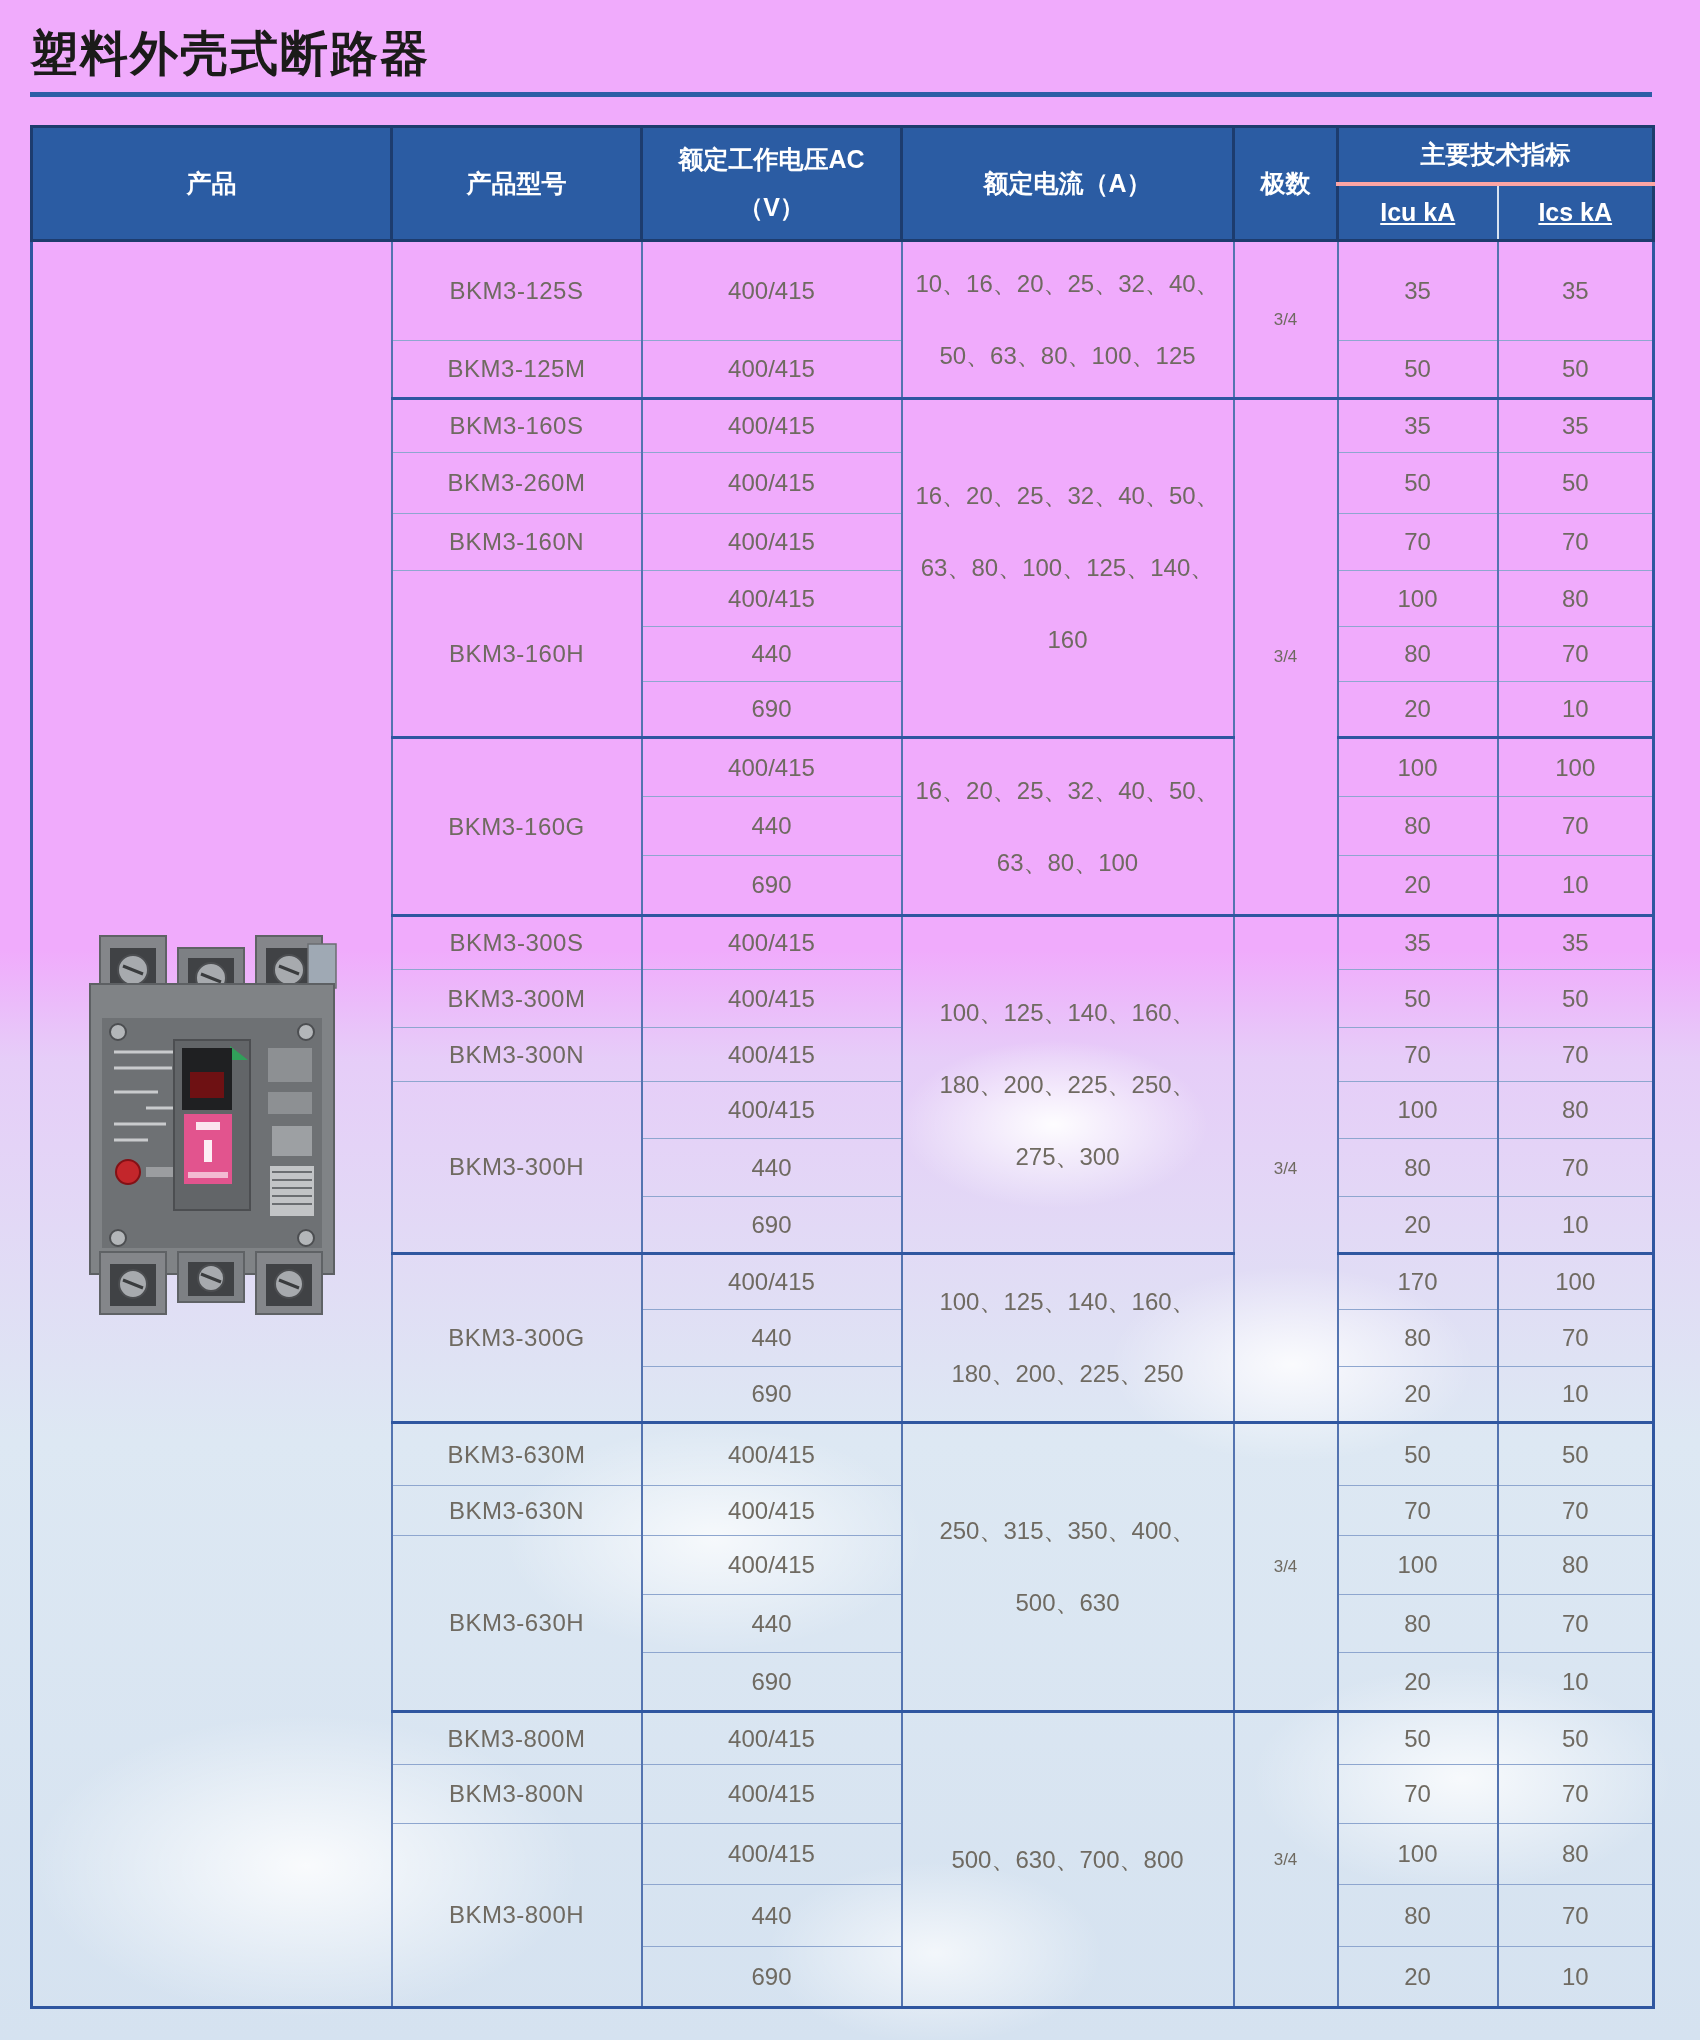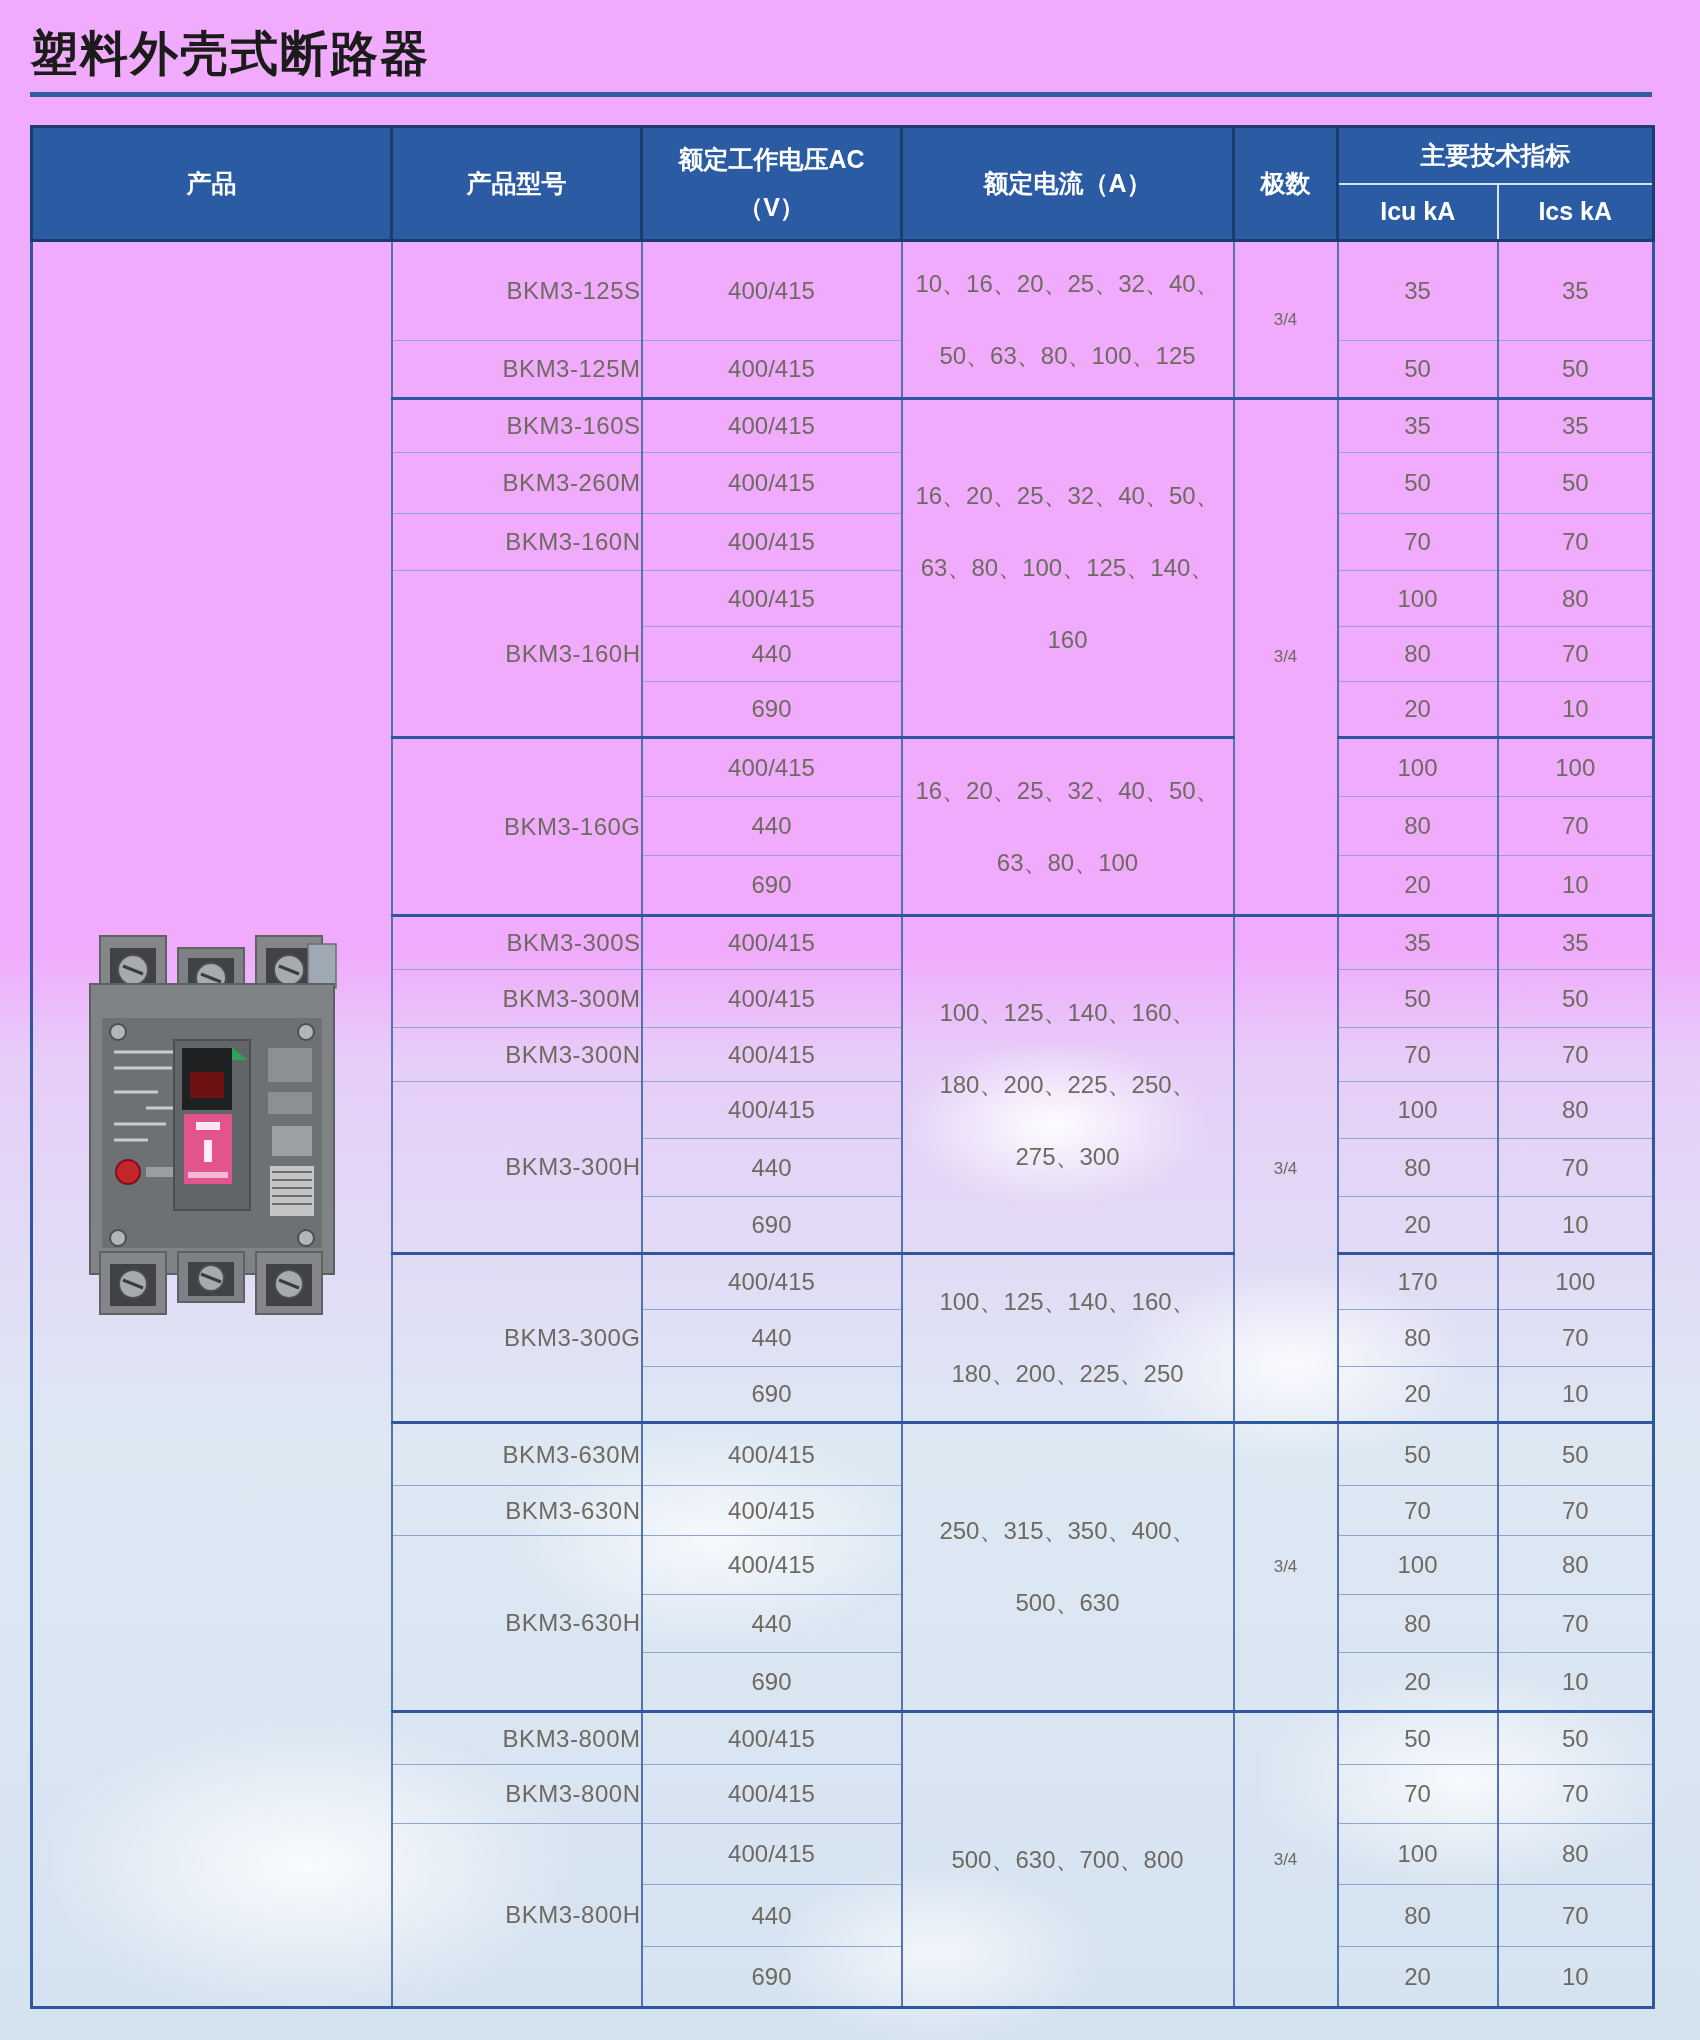--- a/index.html
+++ b/index.html
@@ -33,32 +33,32 @@
     border-collapse:collapse; table-layout:fixed;
     border:3px solid #2f56a0;
     background:transparent;
   }
   .spec th {
     background:#2b5ca3; color:#ffffff; font-size:25px; font-weight:700;
     border:3px solid #1d3c6e; text-align:center; vertical-align:middle;
     white-space:pre-line; line-height:1.9;
   }
   .spec th.group-head { border-bottom:2px solid #d8e2f0; }
-  .spec th.sub { border-top:2px solid #fca5a5; }
+  .spec th.sub { border-top:4px solid #fca5a5;text-decoration:underline; }
   .spec th.sub-left { border-right:2px solid #d8e2f0; }
   .spec th.sub-right { border-left:2px solid #d8e2f0; }
 
   .spec td {
     border-left:2px solid #5474b0; border-right:2px solid #5474b0;
     border-top:1px solid #8ea6cf; border-bottom:1px solid #8ea6cf;
     text-align:center; vertical-align:middle;
     font-size:24px; color:#6f6a61; background:transparent;
   }
   .spec td.gt { border-top:3px solid #2f56a0; }   
-  .spec td.c-model { letter-spacing:.5px;text-align:right; }
+  .spec td.c-model { letter-spacing:.5px; }
   .spec td.c-list { white-space:pre-line; line-height:72px; }
   .spec td.c-poles { font-size:17px; }
   .spec td.product-cell { background:transparent; }
 
   .photo-wrap { display:flex; justify-content:center; align-items:center; }
 </style>
 </head>
 <body>
 
 <div class="page">

